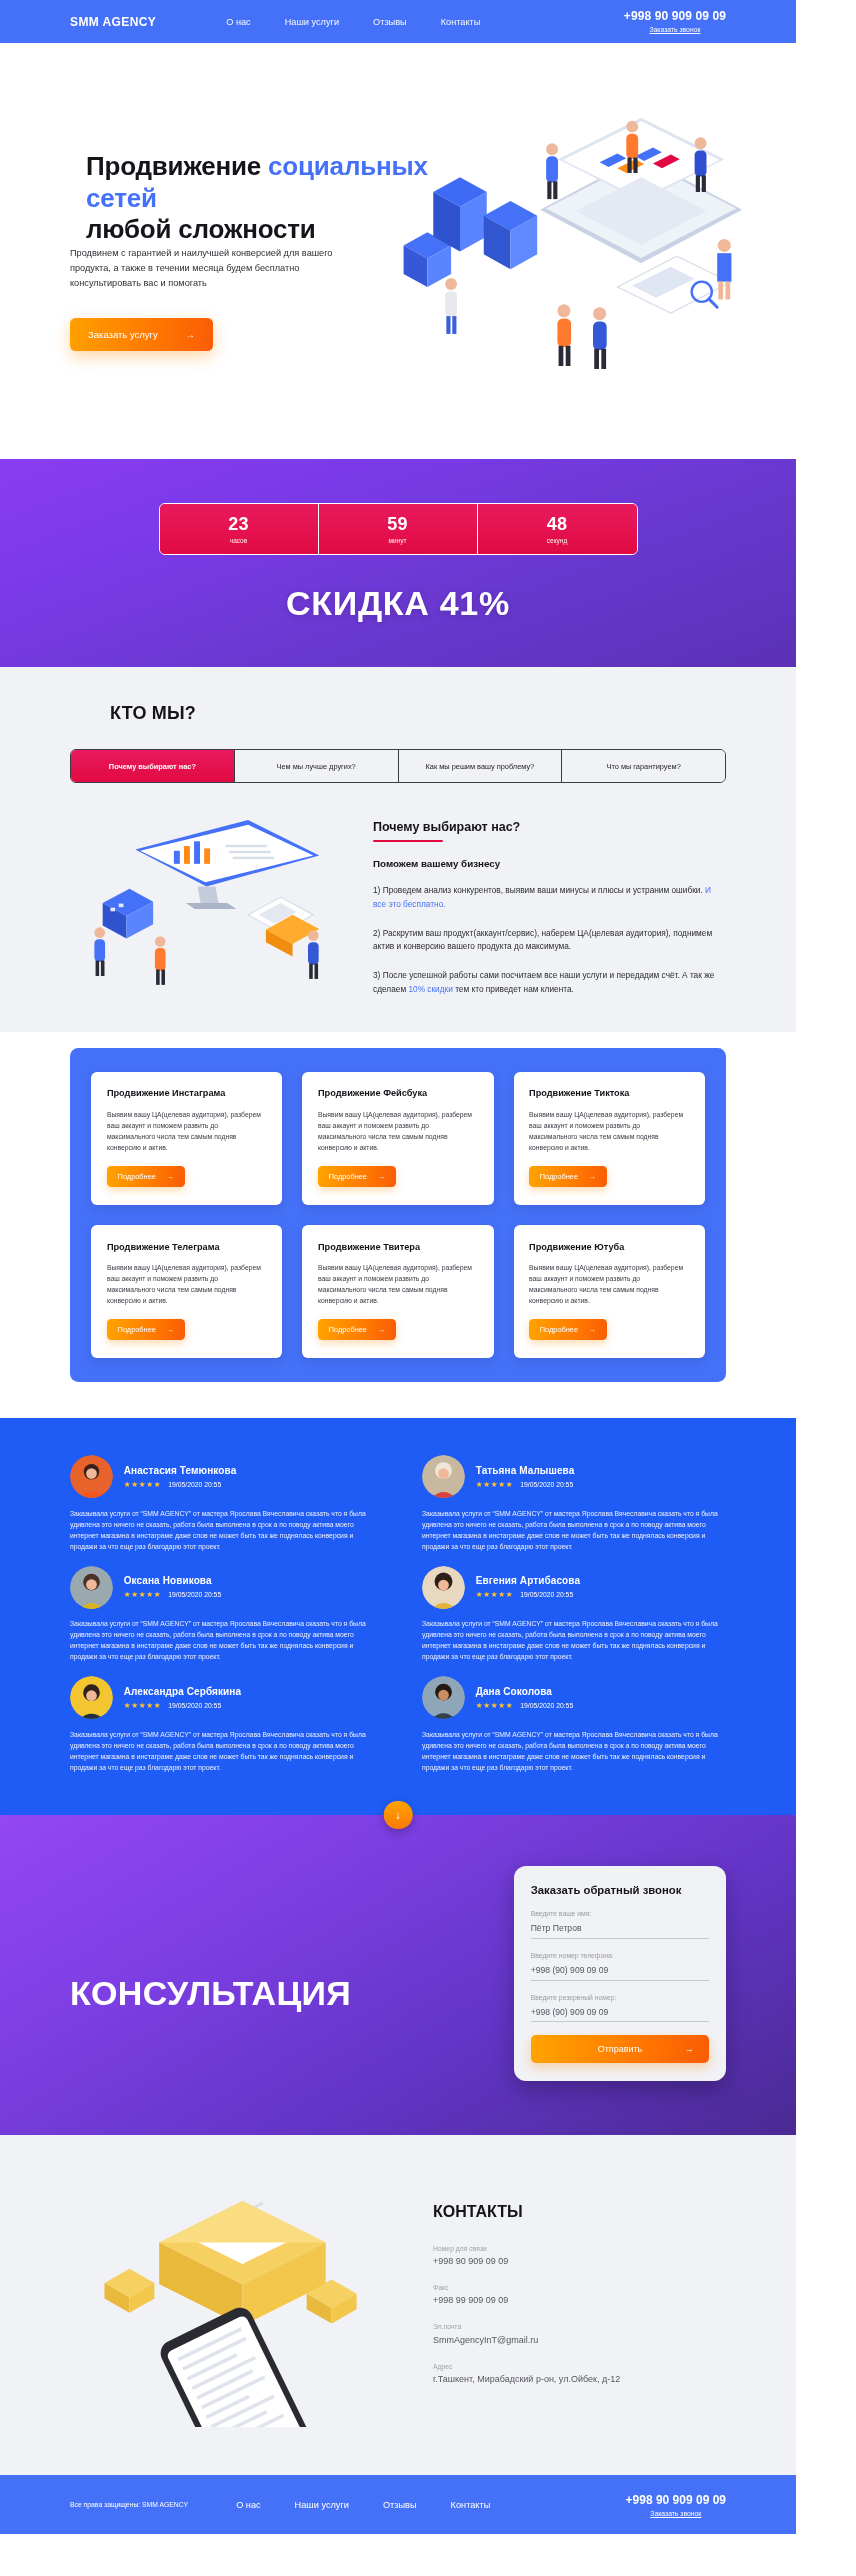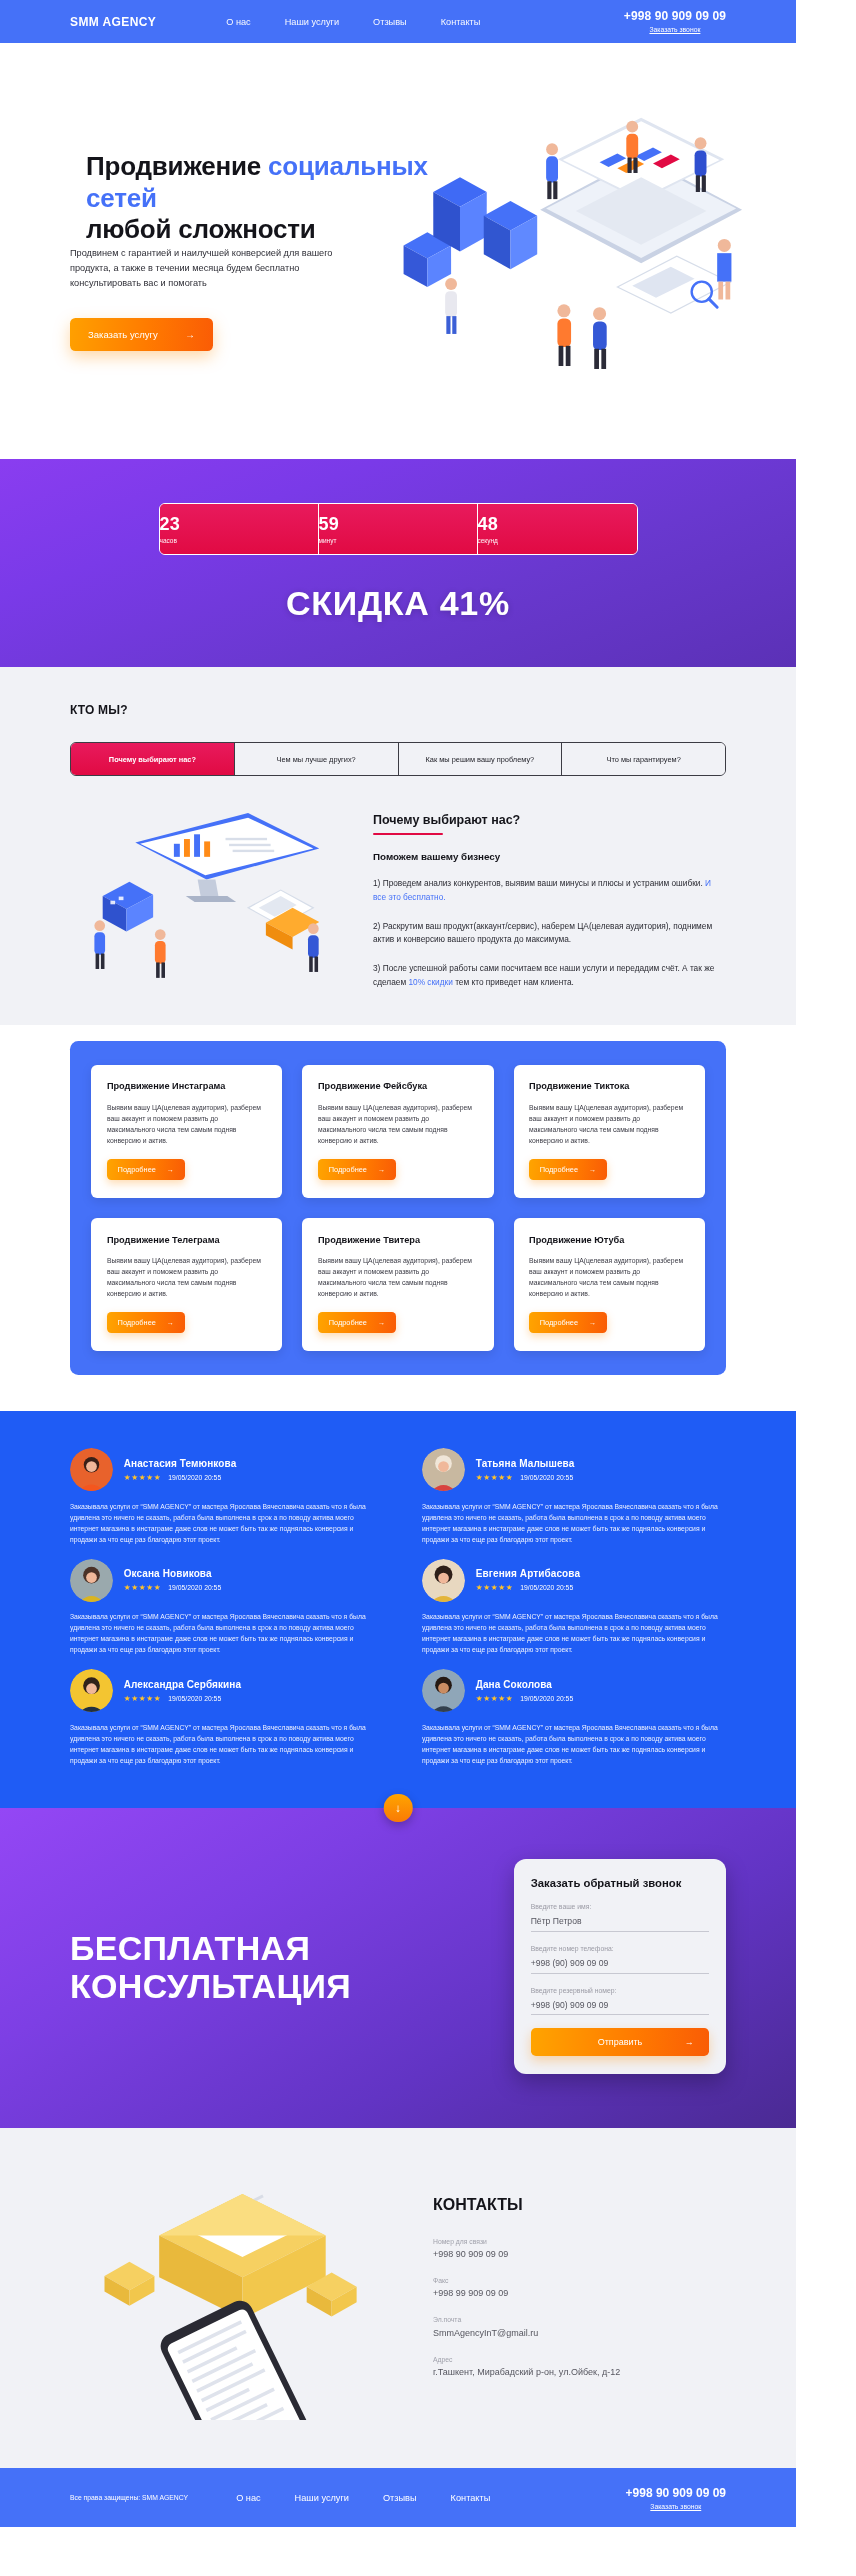--- a/index.html
+++ b/index.html
@@ -132,20 +132,21 @@
     border-radius: 6px;
     overflow: hidden;
     background: #e1185f;
   }
   .timer-cell {
     width: 159px;
     height: 50px;
     background: linear-gradient(180deg, #e81a5d 0%, #e10a43 100%);
     display: flex;
     flex-direction: column;
+    align-items: center;
     justify-content: center;
     border-right: 1.2px solid #fff;
   }
   .timer-cell:last-child { border-right: none; }
   .timer-cell .val {
     color: #fff;
     font-size: 18px;
     font-weight: 800;
     line-height: 1;
     letter-spacing: 0.3px;
@@ -164,24 +165,25 @@
     letter-spacing: 0.7px;
     text-shadow: 0 1.2px 6px rgba(0,0,0,.18);
   }
 
   
   .who {
     background: #f1f2f6;
     padding: 36px 70px 0;
   }
   .sec-title {
-    font-size: 12px;
+    font-size: 18px;
     font-weight: 800;
     color: #14141a;
     letter-spacing: 0.2px;
+    margin-left: 40px;
   }
   .tabs {
     margin-top: 25px;
     display: flex;
     border-radius: 6px;
     overflow: hidden;
     border: 0.6px solid #3c3c44;
   }
   .tab {
     flex: 1;
@@ -809,21 +811,21 @@
       <p class="review-text">Заказывала услуги от “SMM AGENCY” от мастера Ярослава Вячеславича сказать что я была удивлена это ничего не сказать, работа была выполнена в срок а по поводу актива моего интернет магазина в инстаграме даже слов не может быть так же поднялась конверсия и продажи за что еще раз благодарю этот проект.</p>
     </div>
 
     <button class="scroll-fab">
       <span>↓</span>
     </button>
   </section>
 
   <section class="consult">
     <h2 class="consult-title">
-      <span>БЕСПЛАТНАЯ</span><br>
+      <br>
       <span>КОНСУЛЬТАЦИЯ</span>
     </h2>
 
     <div class="form-card">
       <h3>Заказать обратный звонок</h3>
 
       <div class="field">
         <label>Введите ваше имя:</label>
         <input type="text" value="Пётр Петров" style="">
       </div>

